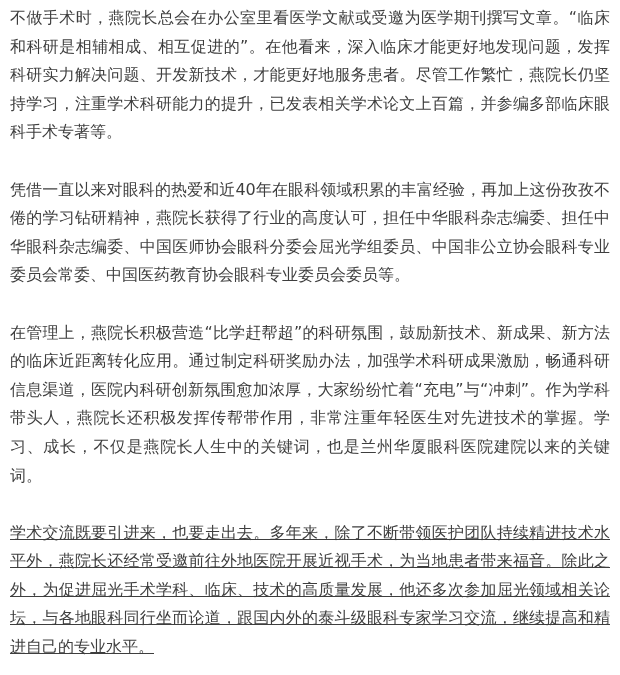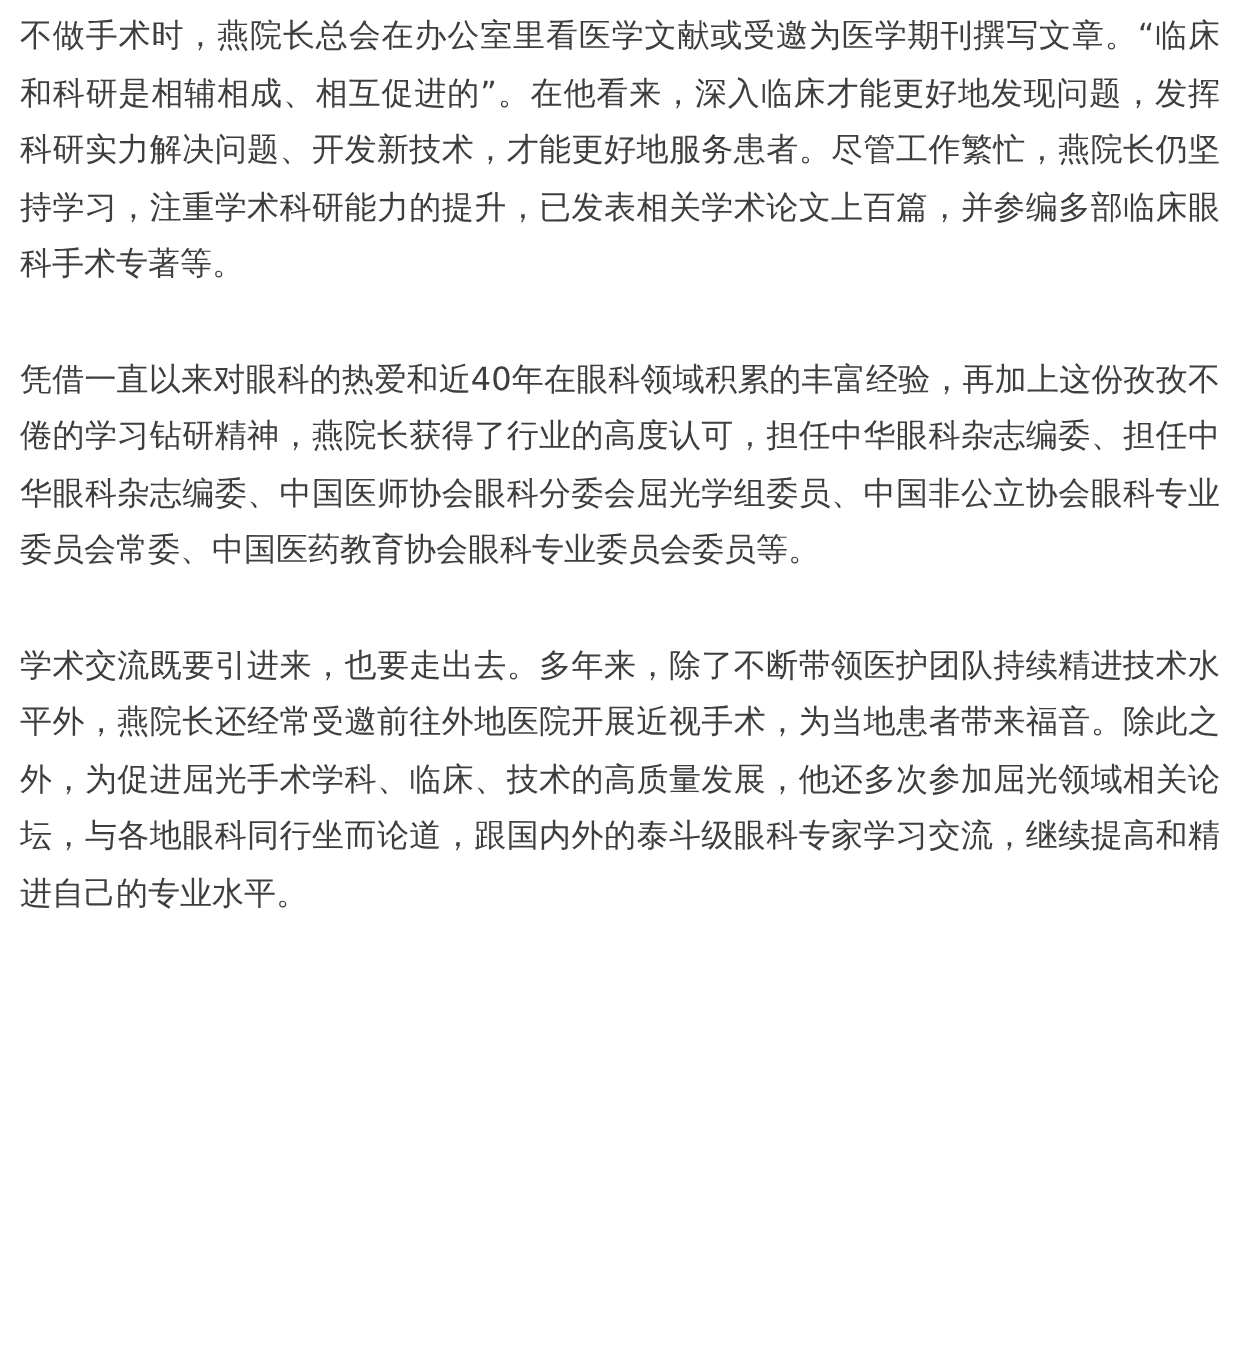--- a/index.html
+++ b/index.html
@@ -22,22 +22,24 @@
     font-size: 16px;
     line-height: 28.6px;
     color: #3e3e3e;
     text-align: justify;
     text-justify: inter-ideograph;
     margin: 0 0 28.6px 0;
     word-break: break-all;
   }
   .para:last-child {
     margin-bottom: 16px;
+    text-decoration: underline;
   }
 </style>
 </head>
 <body>
 
 <div class="article">
   <p class="para">不做手术时，燕院长总会在办公室里看医学文献或受邀为医学期刊撰写文章。“临床和科研是相辅相成、相互促进的”。在他看来，深入临床才能更好地发现问题，发挥科研实力解决问题、开发新技术，才能更好地服务患者。尽管工作繁忙，燕院长仍坚持学习，注重学术科研能力的提升，已发表相关学术论文上百篇，并参编多部临床眼科手术专著等。</p>
   <p class="para">凭借一直以来对眼科的热爱和近40年在眼科领域积累的丰富经验，再加上这份孜孜不倦的学习钻研精神，燕院长获得了行业的高度认可，担任中华眼科杂志编委、担任中华眼科杂志编委、中国医师协会眼科分委会屈光学组委员、中国非公立协会眼科专业委员会常委、中国医药教育协会眼科专业委员会委员等。</p>
+  <p class="para">在管理上，燕院长积极营造“比学赶帮超”的科研氛围，鼓励新技术、新成果、新方法的临床近距离转化应用。通过制定科研奖励办法，加强学术科研成果激励，畅通科研信息渠道，医院内科研创新氛围愈加浓厚，大家纷纷忙着“充电”与“冲刺”。作为学科带头人，燕院长还积极发挥传帮带作用，非常注重年轻医生对先进技术的掌握。学习、成长，不仅是燕院长人生中的关键词，也是兰州华厦眼科医院建院以来的关键词。</p>
   <p class="para">学术交流既要引进来，也要走出去。多年来，除了不断带领医护团队持续精进技术水平外，燕院长还经常受邀前往外地医院开展近视手术，为当地患者带来福音。除此之外，为促进屈光手术学科、临床、技术的高质量发展，他还多次参加屈光领域相关论坛，与各地眼科同行坐而论道，跟国内外的泰斗级眼科专家学习交流，继续提高和精进自己的专业水平。</p>
 </div>
 
 </body></html>

